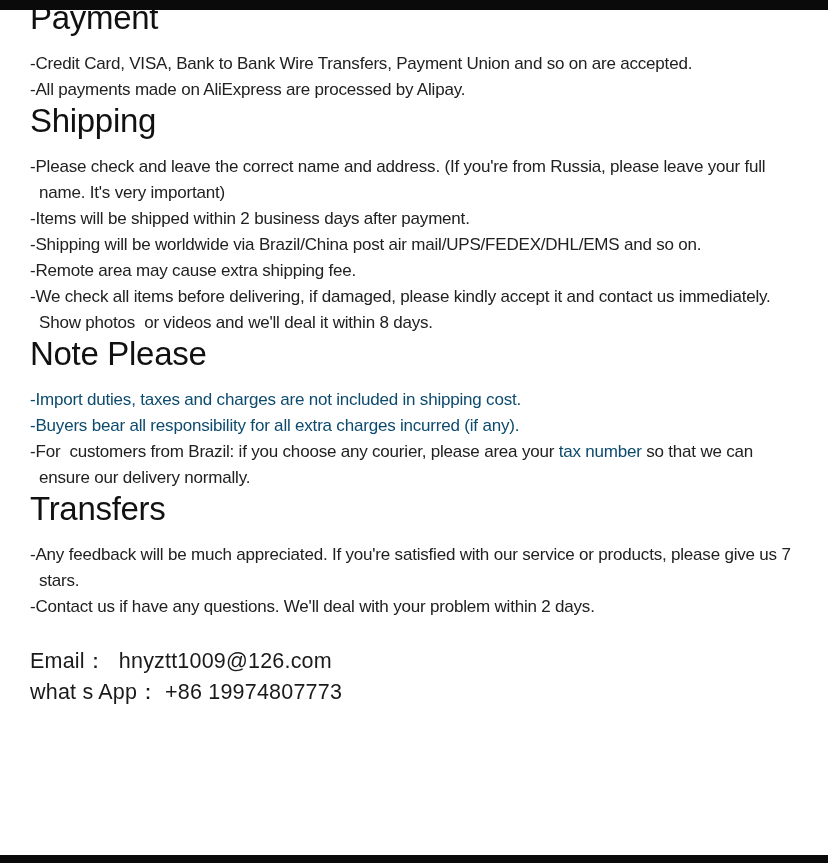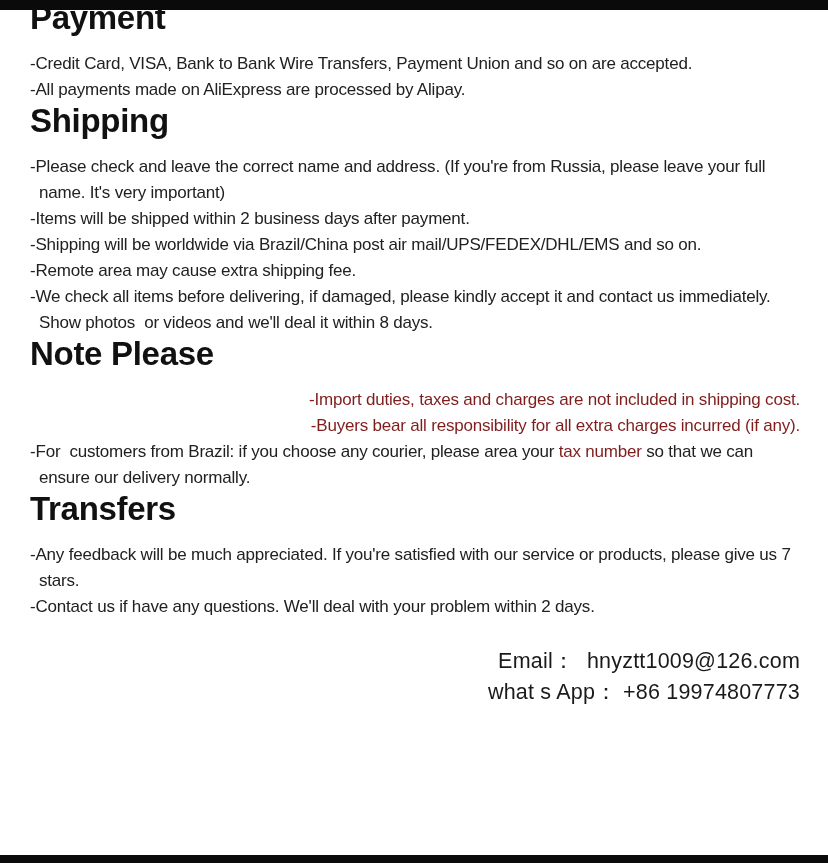--- a/index.html
+++ b/index.html
@@ -23,21 +23,21 @@
   }
   .bar-top { top: 0; height: 10px; }
   .bar-bottom { bottom: 0; height: 8px; }
   .content {
     padding: 0 28px 0 30px;
   }
   h2.section-title {
     margin: 0;
     font-size: 33px;
     line-height: 36px;
-    font-weight: 700;
+    font-weight: 400;
     color: #111111;
     letter-spacing: -0.3px;
   }
   .h-payment  { margin-top: 26px; }
   .h-shipping { margin-top: 50px; }
   .h-note     { margin-top: 22px; }
   .h-feedback { margin-top: 40px; }
   .section-body {
     margin-top: 15px;
   }
@@ -45,30 +45,28 @@
     margin: 0;
     font-size: 17px;
     line-height: 26px;
     letter-spacing: -0.2px;
     padding-left: 9px;
     text-indent: -9px;
     white-space: pre-wrap;
     color: #212121;
   }
   .line.red, .red {
-    color: #7f1d1d;
-    text-align: right;
+    color: #0c4a6e;
   }
   .contact {
     margin-top: 26px;
     font-size: 21.5px;
     line-height: 31px;
     letter-spacing: 0.2px;
     color: #1a1a1a;
-    text-align: right;
   }
   .contact p {
     margin: 0;
     white-space: pre-wrap;
   }
 </style>
 </head>
 <body>
 
 <div class="bar bar-top"></div>

